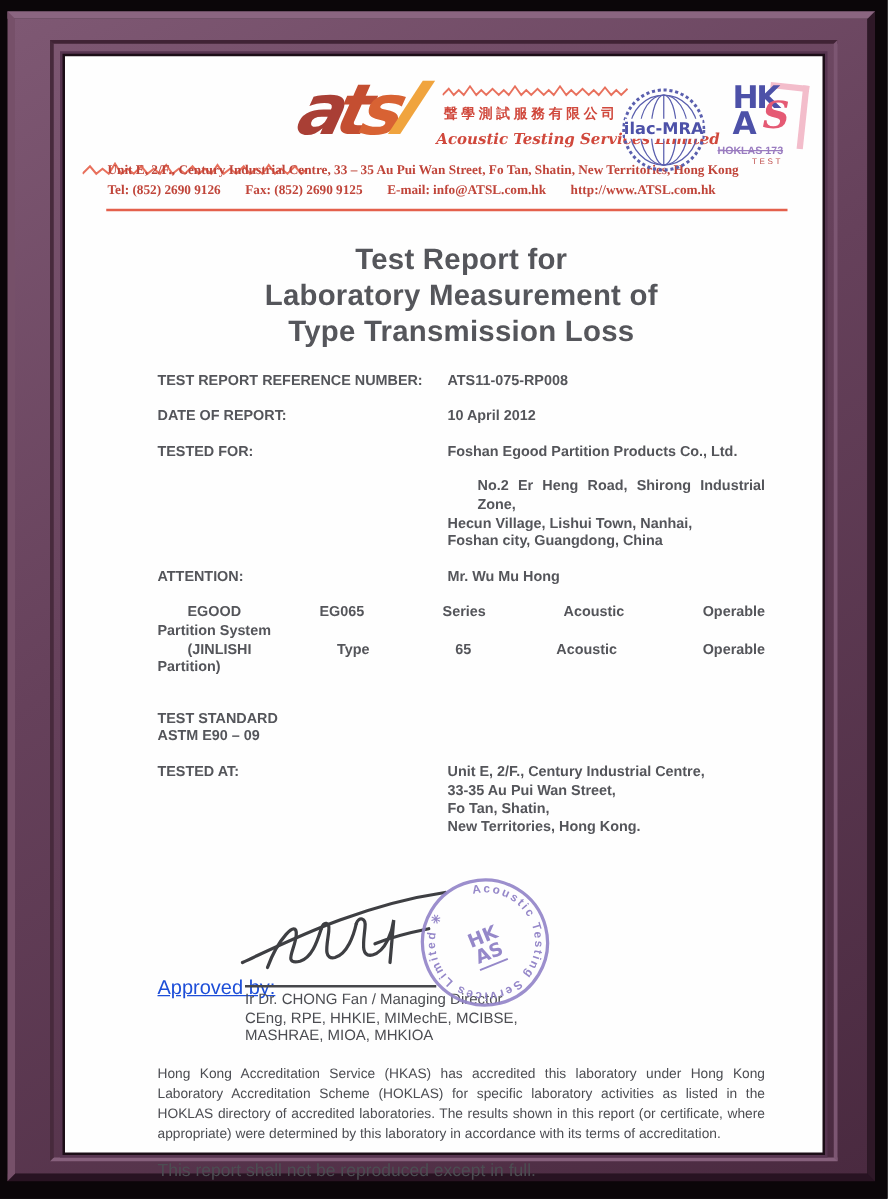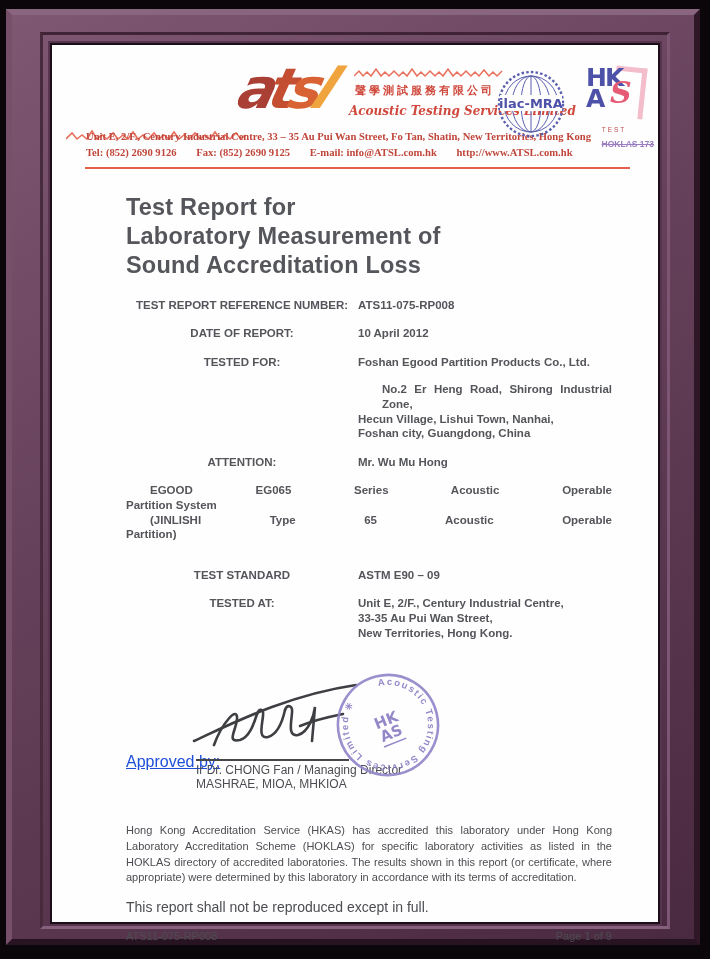--- a/index.html
+++ b/index.html
@@ -39,33 +39,33 @@
   .ilac{position:absolute;left:444px;top:24px;}
   .hkas{position:absolute;left:522px;top:20px;width:80px;height:74px;}
   .hk-row1{position:absolute;left:12px;top:0;font-family:"DejaVu Sans",sans-serif;
     font-weight:900;font-size:25px;line-height:1;color:#4d51a8;letter-spacing:-2px;}
   .hk-row2{position:absolute;left:12px;top:21px;font-family:"DejaVu Sans",sans-serif;
     font-weight:900;font-size:25px;line-height:1;color:#4d51a8;letter-spacing:-2px;}
   .hk-fork{position:absolute;left:40px;top:2px;width:26px;height:46px;border-right:5px solid #f2b6c6;
     border-top:5px solid #f2b6c6;transform:rotate(6deg);opacity:.9;}
   .hk-s{position:absolute;left:36px;top:10px;font-family:"DejaVu Serif",serif;font-style:italic;
     font-weight:bold;font-size:30px;color:#e55a74;}
-  .hoklas{position:absolute;left:0;top:50px;width:80px;text-align:right;font-size:8.5px;
-    font-weight:bold;color:#9a7cc0;text-decoration:line-through;margin-top:24px;}
+  .hoklas{position:absolute;left:0;top:50px;width:80px;text-align:left;font-size:8.5px;
+    font-weight:bold;color:#9a7cc0;text-decoration:line-through;}
   .hoklas-sub{position:absolute;left:0;top:61px;width:80px;text-align:center;font-size:6.5px;
     letter-spacing:2px;color:#c0504d;}
 
   
   .content{padding:22px 46px 0 74px;}
-  .title{font-size:23.5px;font-weight:bold;line-height:1.23;color:#55565b;letter-spacing:.2px;}
+  .title{font-size:23.5px;font-weight:bold;line-height:1.23;color:#55565b;letter-spacing:.2px;text-align:center;}
   .row{display:flex;margin-top:14px;font-size:11.5px;font-weight:bold;line-height:1.27;}
-  .lbl{width:232px;flex:none;text-align:center;}
+  .lbl{width:232px;flex:none;}
   .val{flex:1;}
   .stretch{text-align:justify;text-align-last:justify;margin-left:24px;}
-  .gap-lg{margin-top:26px;}
+  .gap-lg{margin-top:26px;flex-direction:column;}
   .subblock{margin-top:13px;}
 
   
   .approval{position:relative;margin-top:33px;height:138px;}
   .approved-label{position:absolute;left:0;top:80px;font-size:16px;color:#1d4ed8;text-decoration:underline;}
   .sig-svg{position:absolute;left:62px;top:4px;}
   .sig-line{position:absolute;left:70px;top:86px;width:153px;border-top:2px solid #46474b;}
   .sig-name{position:absolute;left:70px;top:90px;font-size:12px;line-height:1.18;color:#4c4d52;}
   .stamp{position:absolute;left:206px;top:-4px;transform:rotate(-14deg);opacity:.92;}
 
@@ -133,21 +133,21 @@
       </div>
 
       <div class="rule"></div>
     </div>
 
     <div class="content">
 
       <div class="title">
         <div>Test Report for</div>
         <div>Laboratory Measurement of</div>
-        <div>Sound Accreditation Loss</div>
+        <div>Type Transmission Loss</div>
       </div>
 
       <div class="row" style="margin-top:18px">
         <div class="lbl">TEST REPORT REFERENCE NUMBER:</div>
         <div class="val">ATS11-075-RP008</div>
       </div>
 
       <div class="row">
         <div class="lbl">DATE OF REPORT:</div>
         <div class="val">10 April 2012</div>
@@ -182,20 +182,21 @@
       <div class="row gap-lg">
         <div class="lbl">TEST STANDARD</div>
         <div class="val">ASTM E90 – 09</div>
       </div>
 
       <div class="row">
         <div class="lbl">TESTED AT:</div>
         <div class="val">
           <div>Unit E, 2/F., Century Industrial Centre,</div>
           <div>33-35 Au Pui Wan Street,</div>
+          <div>Fo Tan, Shatin,</div>
           <div>New Territories, Hong Kong.</div>
         </div>
       </div>
 
       <div class="approval">
         <div class="approved-label">Approved by:</div>
 
         <svg class="sig-svg" width="175" height="82" viewBox="0 0 175 82">
           <g fill="none" stroke="#3e3f43" stroke-width="2.6" stroke-linecap="round">
             <path d="M6 64 C 45 46, 100 18, 168 8"></path>
@@ -203,20 +204,21 @@
             <path d="M69 37 C 71 31, 76 31, 75 39 C 74 49, 70 62, 80 60 C 90 57, 95 42, 97 33"></path>
             <path d="M97 33 C 99 27, 105 28, 104 36 C 103 47, 100 60, 110 58 C 121 55, 126 38, 127 30 L 124 64"></path>
             <path d="M112 49 C 124 44, 140 40, 155 37"></path>
           </g>
         </svg>
 
         <div class="sig-line"></div>
 
         <div class="sig-name">
           <div>Ir Dr. CHONG Fan / Managing Director</div>
+          <div>CEng, RPE, HHKIE, MIMechE, MCIBSE,</div>
           <div>MASHRAE, MIOA, MHKIOA</div>
         </div>
 
         <svg class="stamp" width="112" height="112" viewBox="0 0 112 112">
           <defs>
             <path id="stampcircle" d="M 56 16 a 40 40 0 1 1 -0.01 0" fill="none"></path>
           </defs>
           <circle cx="56" cy="56" r="50" fill="none" stroke="#9486c9" stroke-width="2.6"></circle>
           <text font-family="Liberation Sans" font-size="9.5" font-weight="bold" fill="#8d7ec5" letter-spacing="1.6">
             <textPath href="#stampcircle">Acoustic Testing Services Limited ✳</textPath>

